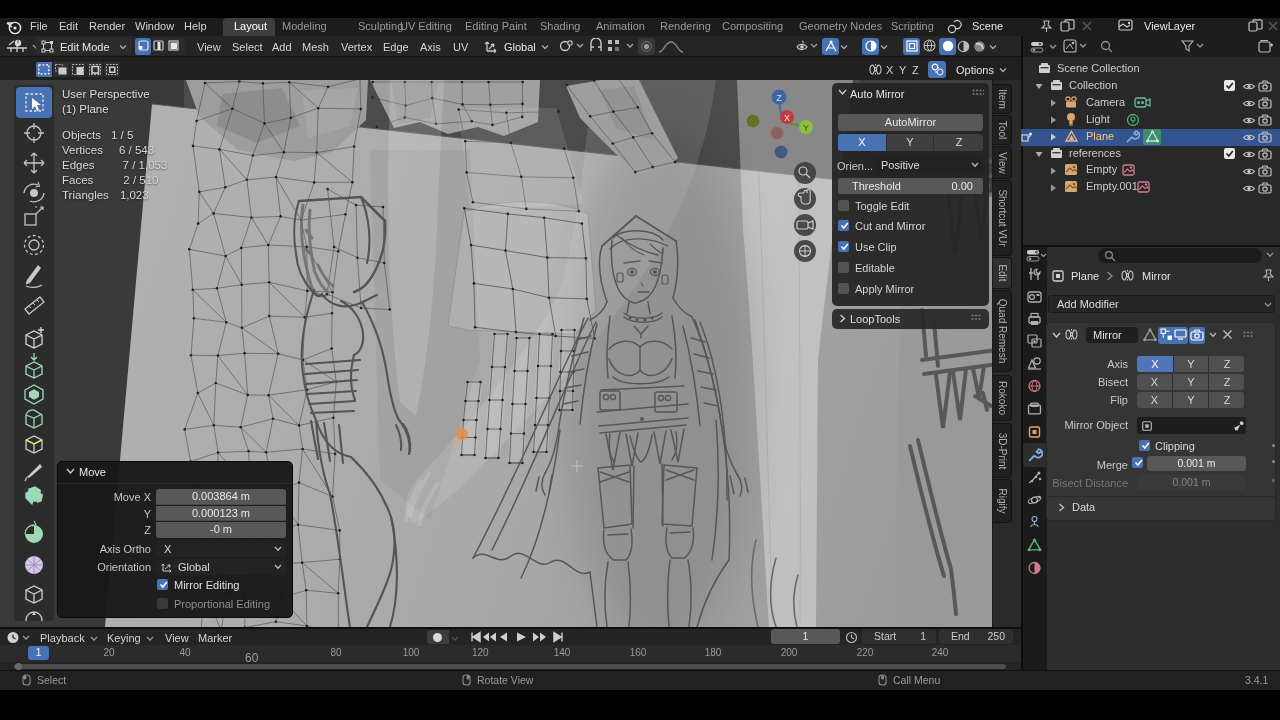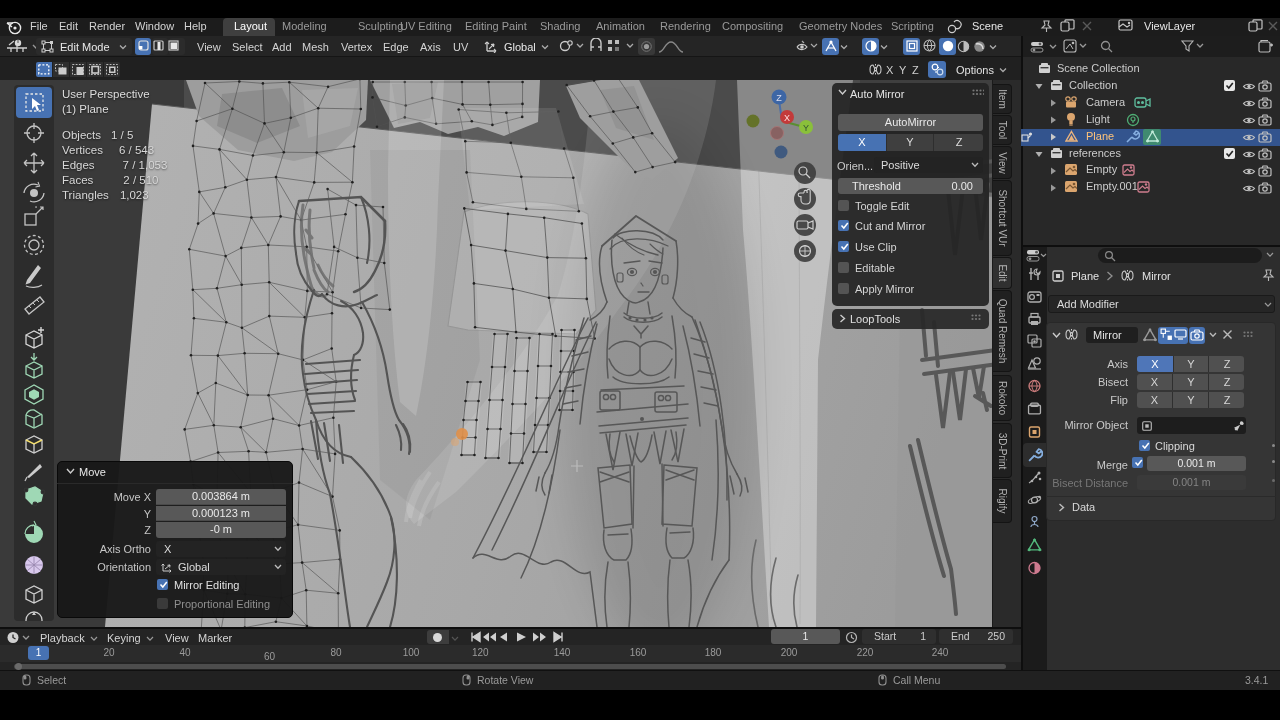--- a/index.html
+++ b/index.html
@@ -1606,21 +1606,21 @@
       <svg width="13" height="13">
         <circle cx="6.5" cy="6.5" r="5" fill="none" stroke="#b5b5b5" stroke-width="1.2"></circle>
         <path d="M6.5,3.5 L6.5,6.5 L9,8" stroke="#b5b5b5" stroke-width="1.2" fill="none"></path>
       </svg>
     </div>
 <div class="abs" style="left:862px;top:629px;width:74px;height:15px;background:#2f2f2f;border-radius:3px;color:#ccc;font-size:10.5px;line-height:15px"><span style="margin-left:12px">Start</span><span style="position:absolute;right:10px">1</span></div>
 <div class="abs" style="left:939px;top:629px;width:74px;height:15px;background:#2f2f2f;border-radius:3px;color:#ccc;font-size:10.5px;line-height:15px"><span style="margin-left:12px">End</span><span style="position:absolute;right:8px">250</span></div>
 
 <div class="abs" style="left:94px;top:647px;width:30px;text-align:center;color:#9b9b9b;font-size:10px">20</div>
     <div class="abs" style="left:170px;top:647px;width:30px;text-align:center;color:#9b9b9b;font-size:10px">40</div>
-    <div class="abs" style="left:245px;top:651px;width:30px;text-align:right;color:#9b9b9b;font-size:10px">60</div>
+    <div class="abs" style="left:245px;top:651px;width:30px;text-align:left;color:#9b9b9b;font-size:12px">60</div>
     <div class="abs" style="left:321px;top:647px;width:30px;text-align:center;color:#9b9b9b;font-size:10px">80</div>
     <div class="abs" style="left:396px;top:647px;width:30px;text-align:center;color:#9b9b9b;font-size:10px">100</div>
     <div class="abs" style="left:472px;top:647px;width:30px;color:#9b9b9b;font-size:10px">120</div>
     <div class="abs" style="left:547px;top:647px;width:30px;text-align:center;color:#9b9b9b;font-size:10px">140</div>
     <div class="abs" style="left:623px;top:647px;width:30px;text-align:center;color:#9b9b9b;font-size:10px">160</div>
     <div class="abs" style="left:698px;top:647px;width:30px;text-align:center;color:#9b9b9b;font-size:10px">180</div>
     <div class="abs" style="left:774px;top:647px;width:30px;text-align:center;color:#9b9b9b;font-size:10px">200</div>
     <div class="abs" style="left:850px;top:647px;width:30px;text-align:center;color:#9b9b9b;font-size:10px">220</div>
     <div class="abs" style="left:925px;top:647px;width:30px;text-align:center;color:#9b9b9b;font-size:10px">240</div>
 <div class="abs" style="left:28px;top:645.5px;width:21px;height:14px;background:#4772b3;border-radius:3px;color:#fff;font-size:10px;text-align:center;line-height:14px">1</div>

